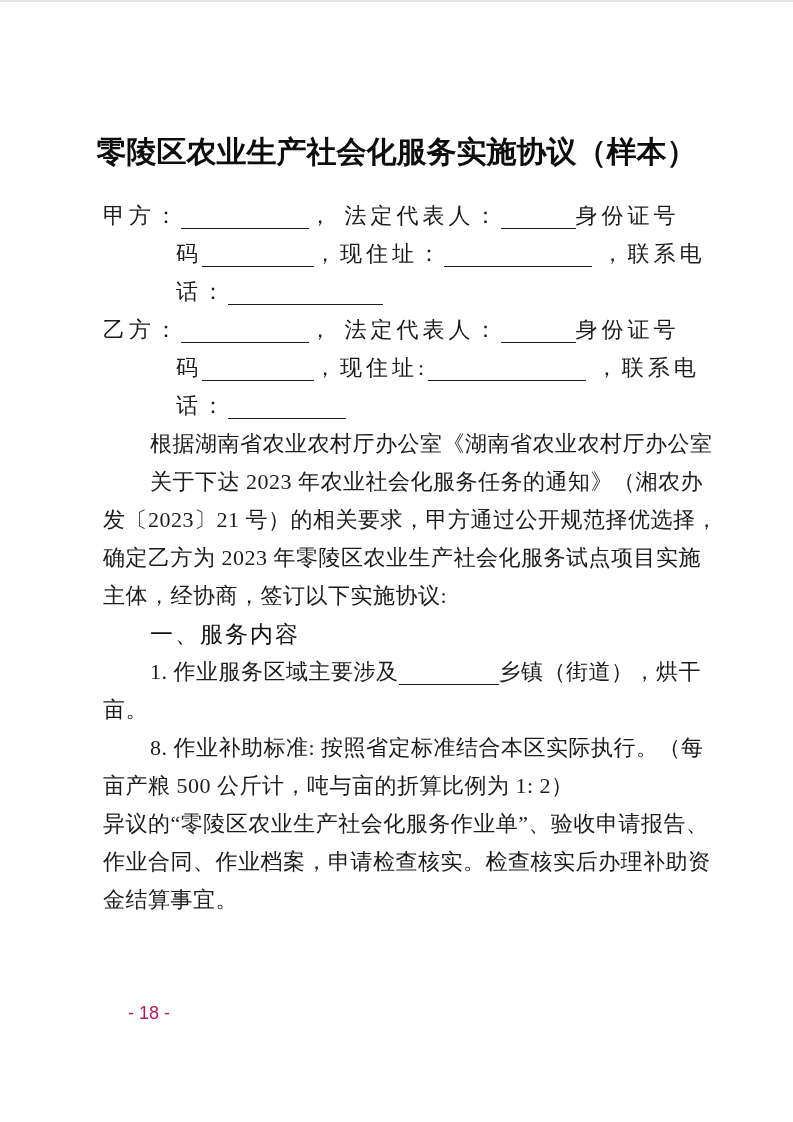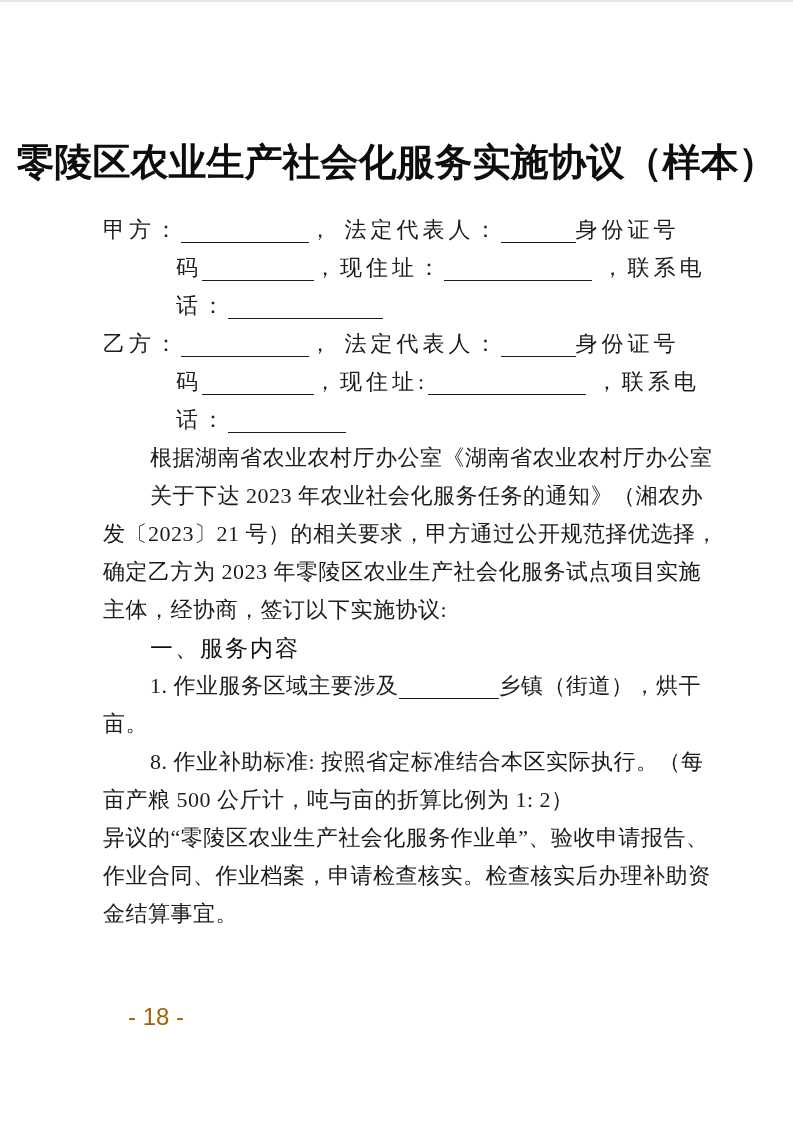--- a/index.html
+++ b/index.html
@@ -8,24 +8,24 @@
     width:793px;height:1122px;
     background:#ffffff;
     overflow:hidden;
     font-family:"Liberation Serif","DejaVu Serif",serif;
     color:#1b1b1b;
   }
   .top-edge{position:absolute;top:0;left:0;right:0;height:2px;background:#e6e6e6;}
   .doc-title{
     position:absolute;top:112px;left:0;width:100%;
     text-align:center;white-space:nowrap;
-    font-size:38px;font-weight:bold;letter-spacing:0px;
+    font-size:30px;font-weight:bold;letter-spacing:0px;
     color:#0d0d0d;
   }
-  .doc-body{position:absolute;top:197px;left:103px;width:640px;margin-top:14px;}
+  .doc-body{position:absolute;top:197px;left:103px;width:640px;}
   .line{
     height:38px;line-height:38px;
     white-space:nowrap;
     font-size:22px;letter-spacing:0.5px;
   }
   .line.form{letter-spacing:4px;}
   .line.indent{padding-left:47px;}
   .line.hang{padding-left:73px;}
   .line.heading{
     font-family:"Liberation Sans","DejaVu Sans",sans-serif;
@@ -34,21 +34,21 @@
   }
   .blank{
     display:inline-block;
     height:28px;
     border-bottom:1.5px solid #1b1b1b;
     vertical-align:-6px;
   }
   .page-footer{
     position:absolute;left:128px;top:1003px;
     font-family:"Liberation Sans","DejaVu Sans",sans-serif;
-    font-size:24px;color:#a16207;white-space:pre;
+    font-size:18px;color:#be185d;white-space:pre;
   }
 </style>
 </head>
 <body>
 
 <div class="page">
   <div class="top-edge"></div>
 
   <h1 class="doc-title">零陵区农业生产社会化服务实施协议（样本）</h1>
 

